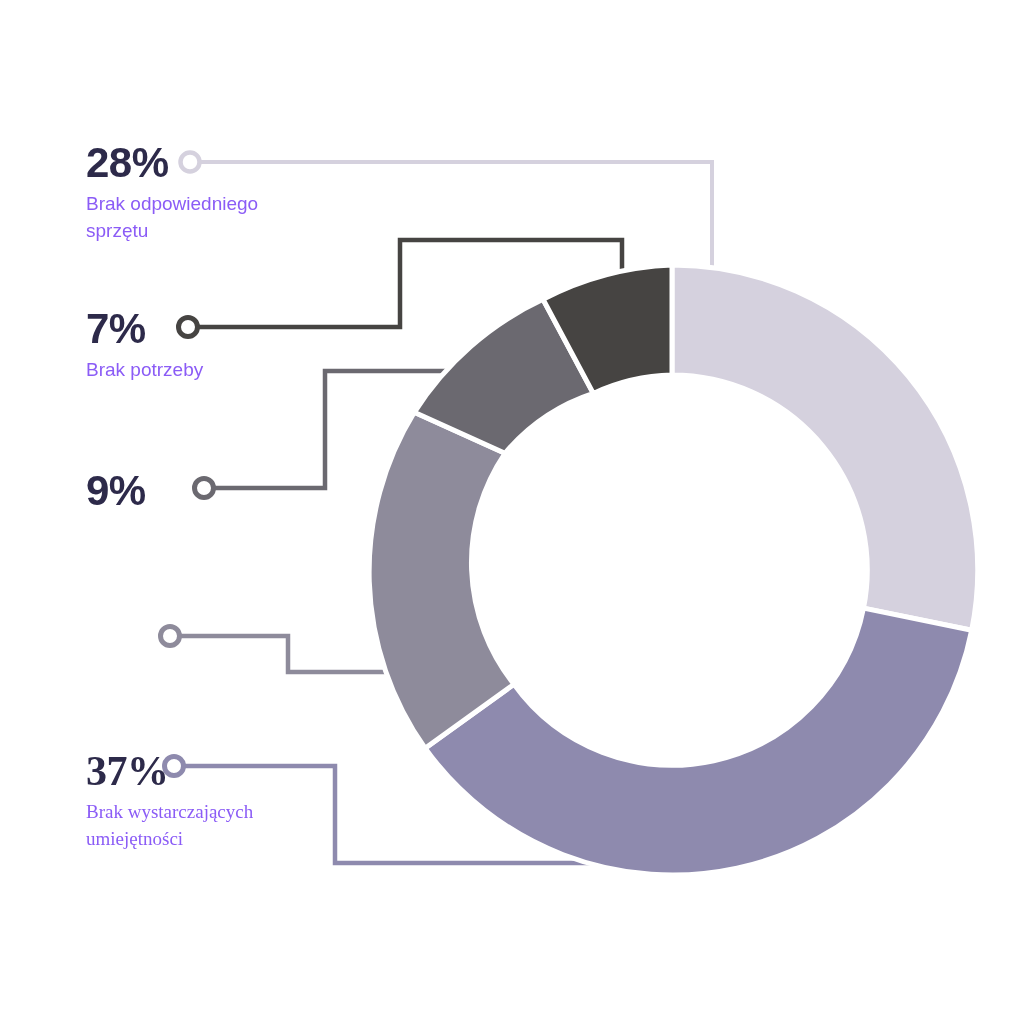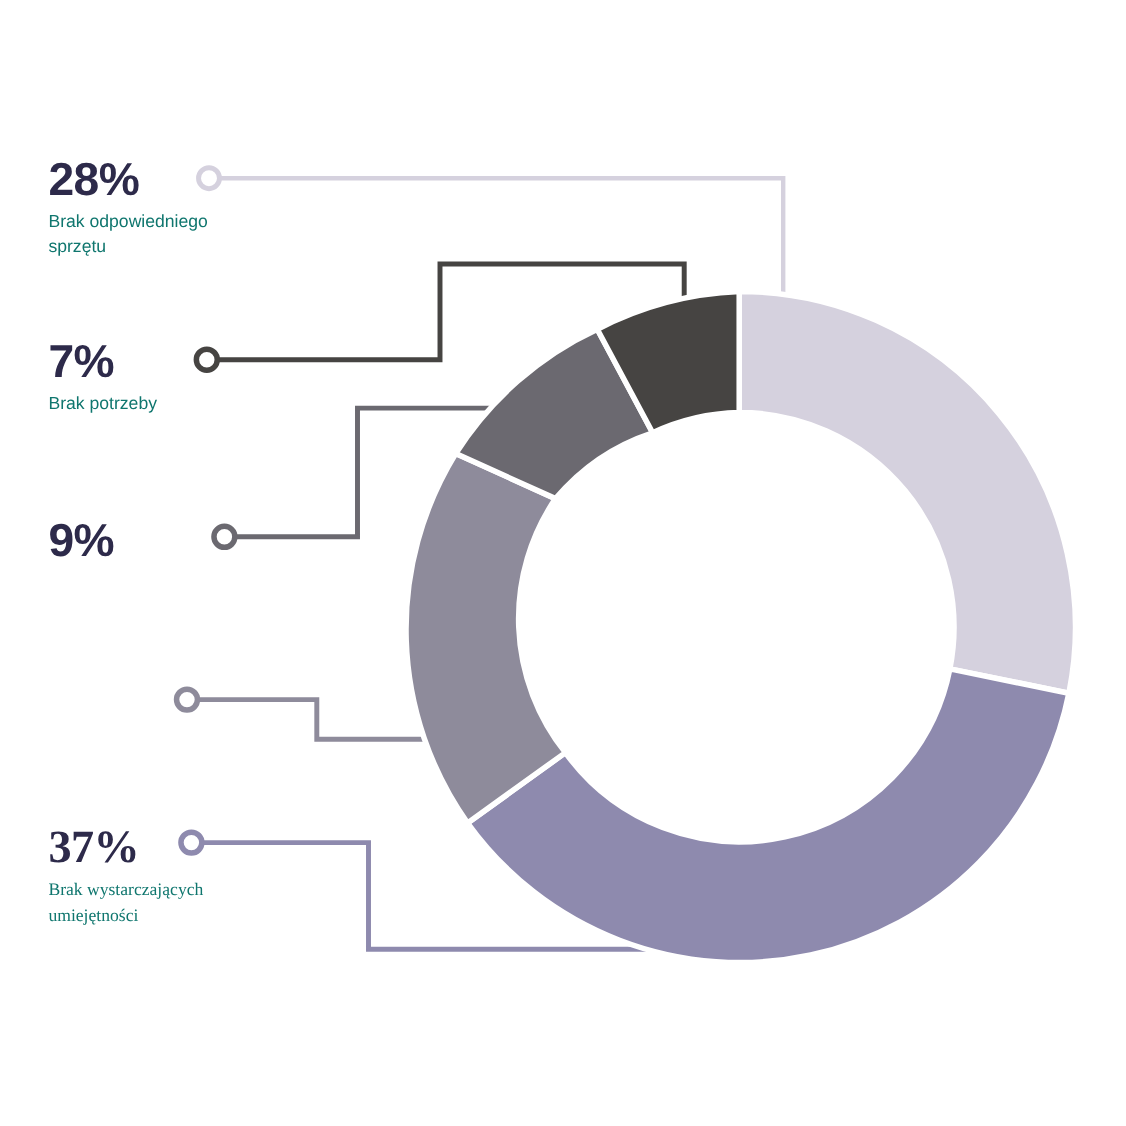--- a/index.html
+++ b/index.html
@@ -25,35 +25,36 @@
     position: absolute;
     left: 0;
     top: 0;
     width: 1024px;
     height: 1024px;
     display: block;
   }
   .label-block {
     position: absolute;
     width: 300px;
+    margin-left: 42px;
   }
   .label-pct {
     font-size: 42px;
     font-weight: 700;
     line-height: 1.02;
     letter-spacing: -0.5px;
     color: #2d2a4a;
     margin: 0 0 6px 0;
     white-space: nowrap;
   }
   .label-desc {
-    font-size: 16px;
+    font-size: 19px;
     font-weight: 400;
     line-height: 1.42;
-    color: #0f766e;
+    color: #8b5cf6;
     margin: 0;
   }
   #lbl-0 { left: 44px; top: 142px; }
   #lbl-1 { left: 44px; top: 308px; }
   #lbl-2 { left: 44px; top: 470px; }
   #lbl-3 { left: 44px; top: 620px; }
   #lbl-4 { left: 44px; top: 750px; font-family: Liberation Serif, serif; }
 </style>
 </head>
 <body>

